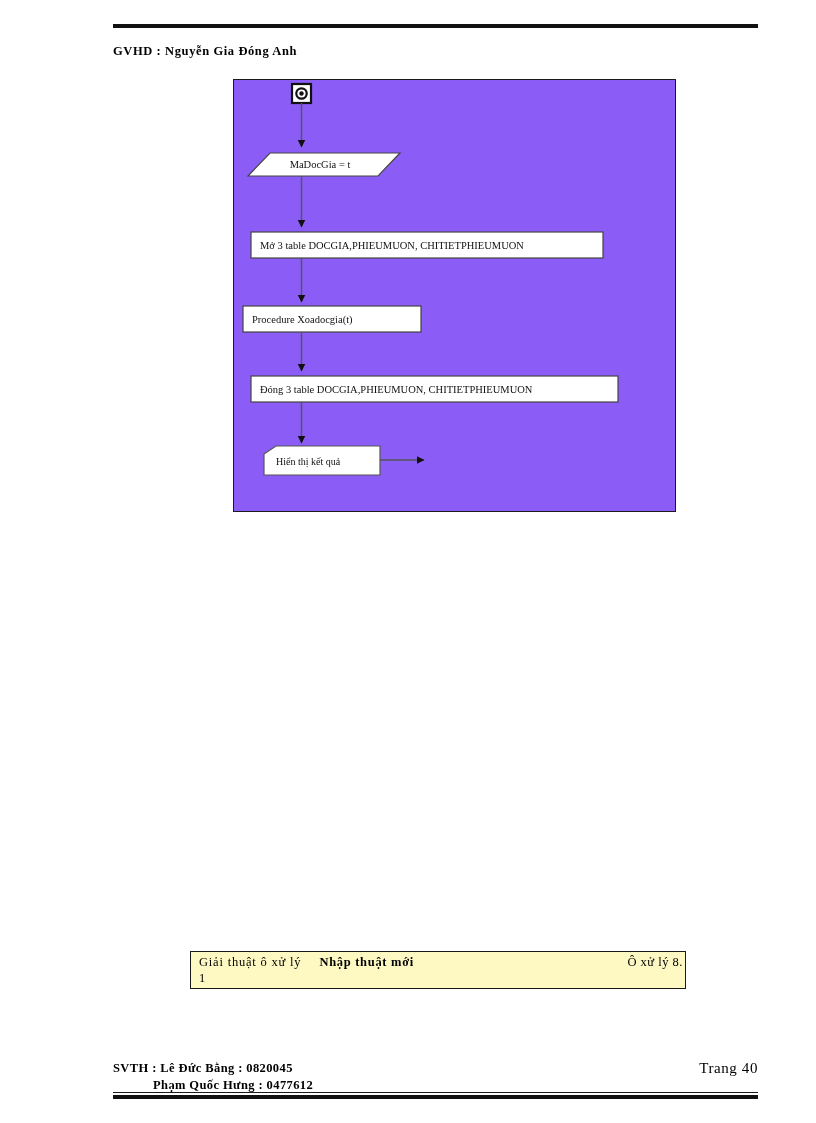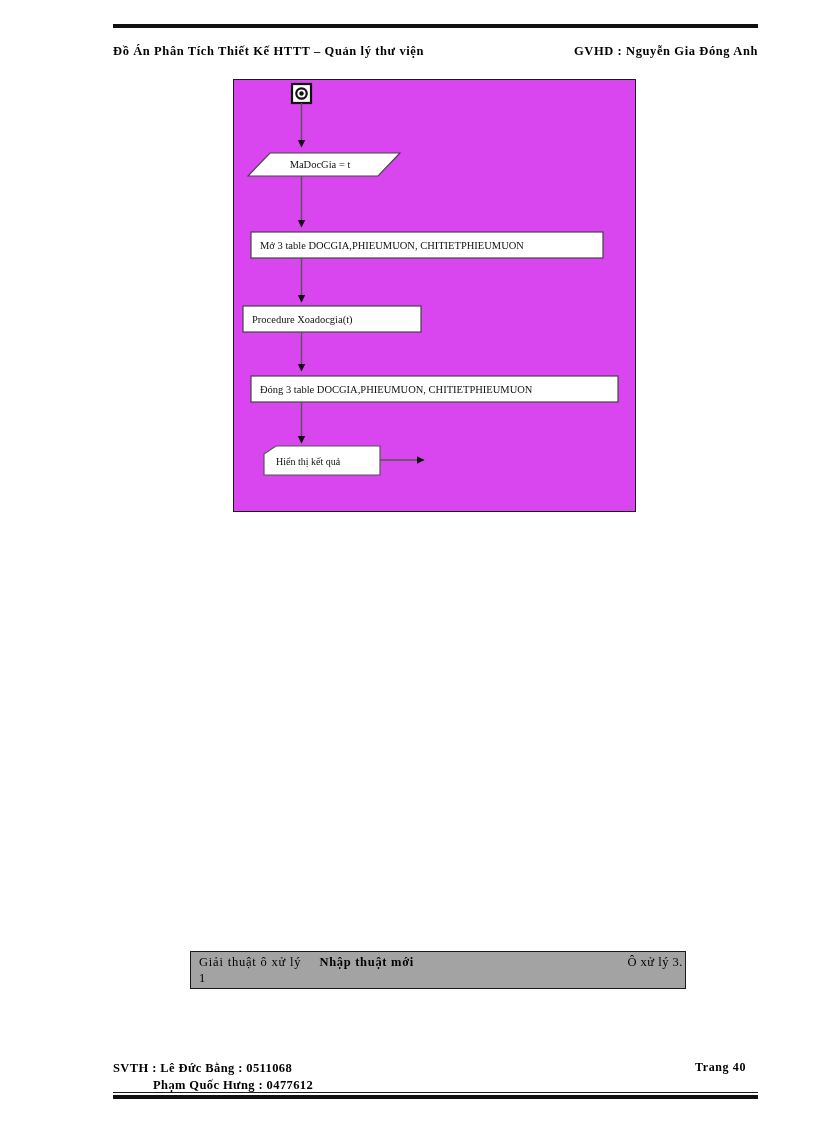--- a/index.html
+++ b/index.html
@@ -43,21 +43,22 @@
   }
 
   
   #flowchart-frame {
     position: absolute;
     left: 233px;
     top: 79px;
     width: 401px;
     height: 431px;
     border: 1.5px solid #1a1a1a;
-    background: #d946ef;
+    background: #8b5cf6;
+    padding-left: 40px;
   }
   #flowchart-svg {
     position: absolute;
     left: 0;
     top: 0;
   }
   .node-label {
     font-family: "Liberation Serif", "DejaVu Serif", serif;
     font-size: 10.5px;
     fill: #111111;
@@ -69,21 +70,21 @@
   }
 
   
   #caption-box {
     position: absolute;
     left: 190px;
     top: 951px;
     width: 496px;
     height: 38px;
     border: 1.5px solid #1a1a1a;
-    background: #a3a3a3;
+    background: #fef9c3;
     box-sizing: border-box;
   }
   #caption-line1 {
     position: absolute;
     left: 8px;
     top: 3px;
     width: 484px;
     display: flex;
     align-items: baseline;
     font-size: 12.5px;
@@ -120,24 +121,24 @@
     top: 0;
     font-weight: bold;
     font-size: 12.5px;
     line-height: 17px;
     letter-spacing: 0.4px;
     white-space: nowrap;
   }
   #footer-name-2 { padding-left: 40px; display: block; }
   #footer-page {
     position: absolute;
-    right: 12px;
+    right: 0;
     top: 0;
-    font-weight: bold;
-    font-size: 12px;
+    font-weight: normal;
+    font-size: 15px;
     letter-spacing: 0.6px;
     white-space: nowrap;
   }
   #footer-rule-thin {
     position: absolute;
     left: 113px;
     top: 1092px;
     width: 645px;
     height: 1px;
     background: #1a1a1a;
@@ -149,21 +150,20 @@
     width: 645px;
     height: 4px;
     background: #111111;
   }
 </style>
 </head>
 <body>
 
 <div id="header-rule"></div>
 <div id="header-row">
-  <span class="hdr-text">Đồ Án Phân Tích Thiết Kế HTTT – Quản lý thư viện</span>
   <span class="hdr-text">GVHD : Nguyễn Gia Đóng Anh</span>
 </div>
 
 <div id="flowchart-frame">
   <svg id="flowchart-svg" width="398" height="428" viewBox="0 0 398 428">
     <defs>
       <marker id="arrowhead" markerWidth="9" markerHeight="9" refX="7.5" refY="4" orient="auto" markerUnits="userSpaceOnUse">
         <path d="M0,0 L8,4 L0,8 Z" fill="#111111"></path>
       </marker>
     </defs>
@@ -211,26 +211,26 @@
     </g>
 
     <line x1="146" y1="380" x2="190" y2="380" stroke="#555555" stroke-width="1.4" marker-end="url(#arrowhead)"></line>
   </svg>
 </div>
 
 <div id="caption-box">
   <div id="caption-line1">
     <span id="caption-prefix">Giải thuật ô xử lý</span>
     <span id="caption-strong">Nhập thuật mới</span>
-    <span id="caption-right">Ô xử lý 3.</span>
+    <span id="caption-right">Ô xử lý 8.</span>
   </div>
   <div id="caption-line2">1</div>
 </div>
 
 <div id="footer-block">
   <div id="footer-names">
-    <span>SVTH :  Lê Đức Bằng : 0511068</span>
+    <span>SVTH :  Lê Đức Bằng : 0820045</span>
     <span id="footer-name-2">Phạm Quốc Hưng : 0477612</span>
   </div>
   <div id="footer-page">Trang  40</div>
 </div>
 <div id="footer-rule-thin"></div>
 <div id="footer-rule-thick"></div>
 
 </body></html>

